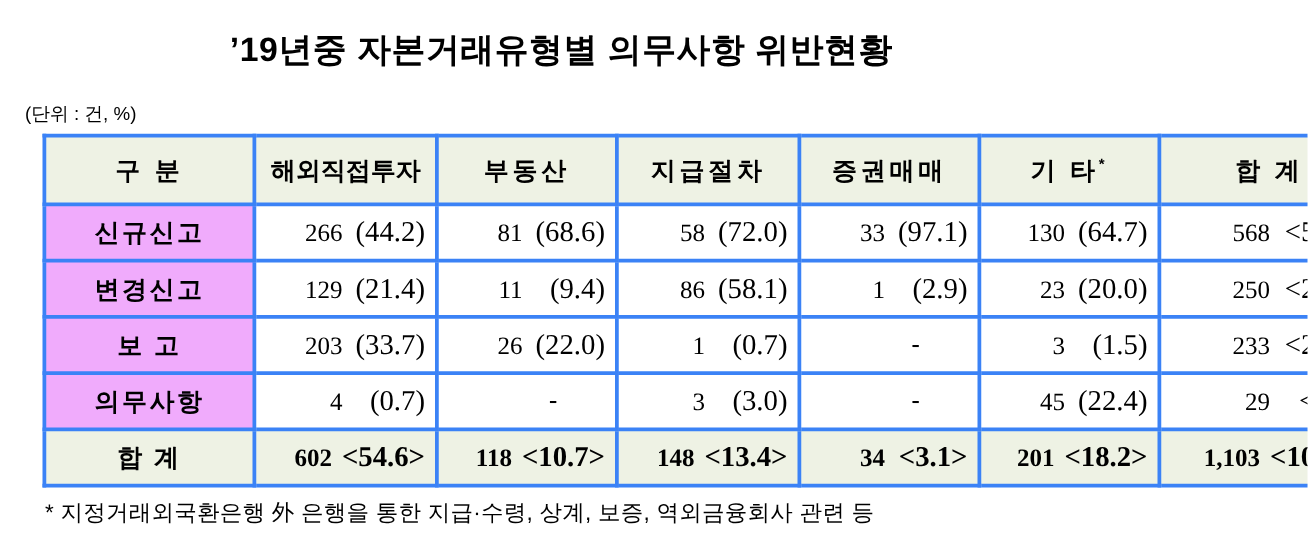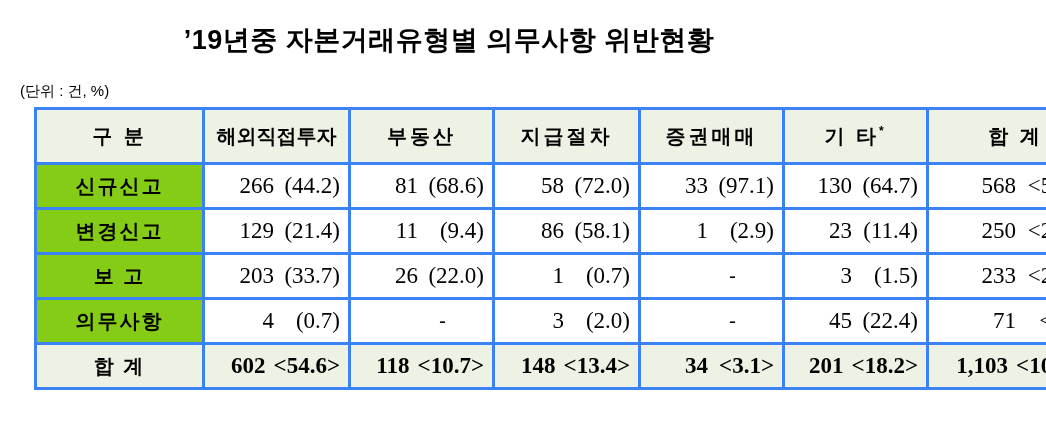--- a/index.html
+++ b/index.html
@@ -59,39 +59,39 @@
     text-align: center;
     font-weight: bold;
     height: 52px;
     font-size: 20px;
     letter-spacing: 3px;
   }
   table.stat thead th.tight {
     letter-spacing: 0px;
   }
   table.stat tbody td.rowhead {
-    background: #84cc16;
+    background: #f0abfc;
     text-align: center;
     font-weight: bold;
     letter-spacing: 2px;
     font-size: 20px;
   }
   table.stat tbody tr.total td {
     background: #eef2e4;
     font-weight: bold;
   }
   .cellnum {
     display: flex;
     justify-content: flex-end;
     align-items: baseline;
     padding-right: 8px;
     white-space: nowrap;
   }
   .v {
-    font-size: 23px;
+    font-size: 20px;
     font-family: "Liberation Serif", serif;
   }
   .p {
     font-size: 23px;
     font-family: "Liberation Serif", serif;
     margin-left: 8px;
     min-width: 58px;
     text-align: right;
   }
   .p.wide {
@@ -209,21 +209,21 @@
             </td>
             <td>
               <div class="cellnum">
                 <span class="v">1</span>
                 <span class="p">(2.9)</span>
               </div>
             </td>
             <td>
               <div class="cellnum">
                 <span class="v">23</span>
-                <span class="p">(11.4)</span>
+                <span class="p">(20.0)</span>
               </div>
             </td>
             <td>
               <div class="cellnum">
                 <span class="v">250</span>
                 <span class="p wide">&lt;22.7&gt;</span>
               </div>
             </td>
           </tr>
           <tr>
@@ -269,35 +269,35 @@
                 <span class="v">4</span>
                 <span class="p">(0.7)</span>
               </div>
             </td>
             <td>
               <div class="dash">-</div>
             </td>
             <td>
               <div class="cellnum">
                 <span class="v">3</span>
-                <span class="p">(2.0)</span>
+                <span class="p">(3.0)</span>
               </div>
             </td>
             <td>
               <div class="dash">-</div>
             </td>
             <td>
               <div class="cellnum">
                 <span class="v">45</span>
                 <span class="p">(22.4)</span>
               </div>
             </td>
             <td>
               <div class="cellnum">
-                <span class="v">71</span>
+                <span class="v">29</span>
                 <span class="p wide">&lt;4.7&gt;</span>
               </div>
             </td>
           </tr>
           <tr class="total">
             <td class="rowhead">합  계</td>
             <td>
               <div class="cellnum">
                 <span class="v">602</span>
                 <span class="p">&lt;54.6&gt;</span>
@@ -331,14 +331,15 @@
               <div class="cellnum">
                 <span class="v">1,103</span>
                 <span class="p wide">&lt;100.0&gt;</span>
               </div>
             </td>
           </tr>
         </tbody>
     </table>
   </div>
 
+  <div class="footnote">*  지정거래외국환은행 外 은행을 통한 지급·수령, 상계, 보증, 역외금융회사 관련 등</div>
 
 </div>
 
 </body></html>

